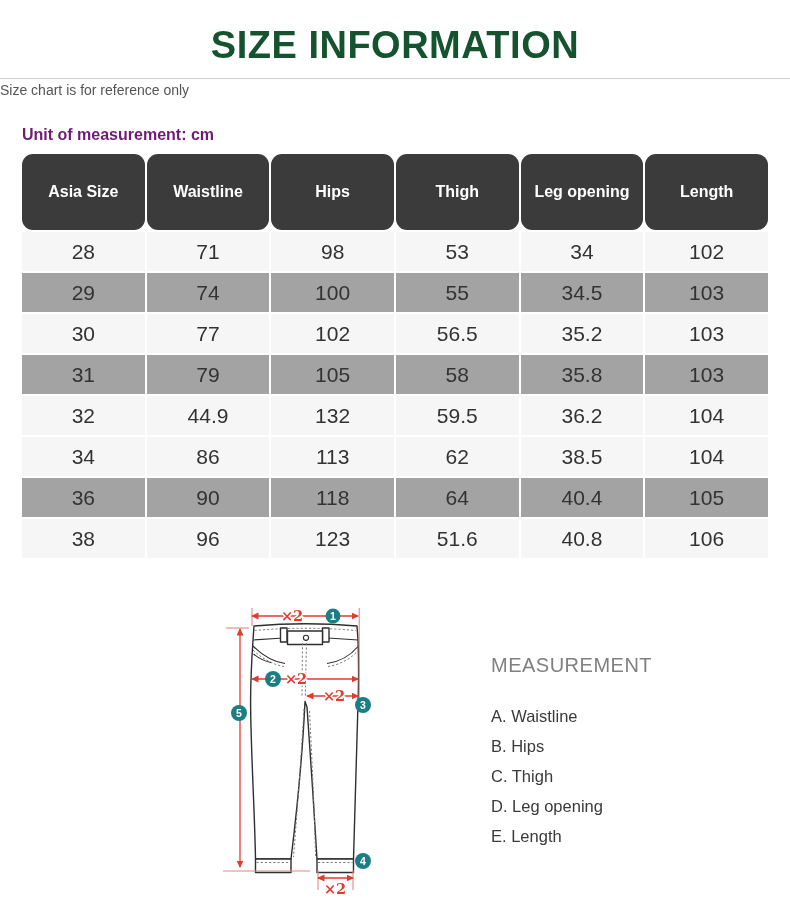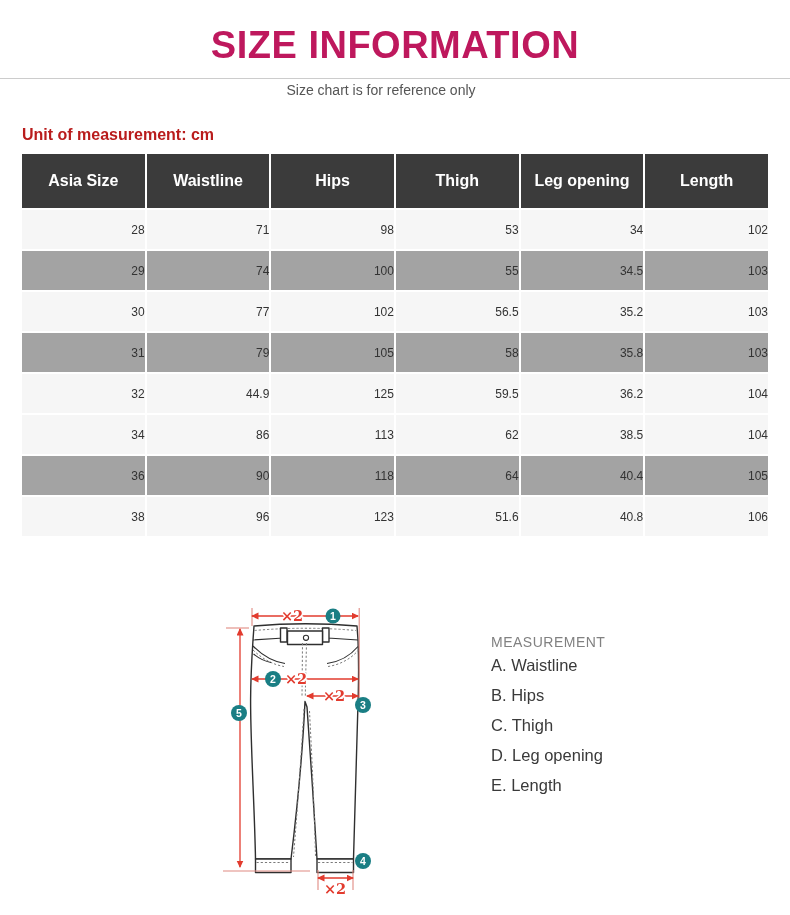--- a/index.html
+++ b/index.html
@@ -2,49 +2,49 @@
 <html><head>
 <meta charset="utf-8">
 <style>
   html,body{margin:0;padding:0;background:#fff;}
   .page{
     position:relative;width:790px;height:915px;background:#ffffff;
     font-family:"Liberation Sans","DejaVu Sans",sans-serif;overflow:hidden;
   }
   .page-title{
     position:absolute;top:24px;left:0;width:790px;text-align:center;
-    font-size:38px;font-weight:bold;color:#be185d;letter-spacing:0.5px;
+    font-size:38px;font-weight:bold;color:#14532d;letter-spacing:0.5px;
   }
   .divider{position:absolute;top:78px;left:0;width:790px;height:1px;background:#cccccc;}
   .subtitle{
-    position:absolute;top:82px;left:0;width:762px;text-align:center;
+    position:absolute;top:82px;left:0;width:762px;text-align:left;
     font-size:14px;color:#555555;
   }
   .unit-note{
     position:absolute;top:126px;left:22px;
-    font-size:16px;font-weight:bold;color:#b91c1c;
+    font-size:16px;font-weight:bold;color:#701a75;
   }
   table.size-table{
     position:absolute;top:152px;left:20px;width:750px;
     border-collapse:separate;border-spacing:2px;table-layout:fixed;
   }
   table.size-table th{
     background:#3b3b3b;color:#ffffff;font-size:16px;font-weight:bold;
-    height:54px;text-align:center;vertical-align:middle;padding:0;
+    height:54px;text-align:center;vertical-align:middle;padding:11px;border-radius:11px;
   }
   table.size-table td{
-    font-size:12px;color:#333333;height:39px;text-align:right;
+    font-size:21px;color:#333333;height:39px;text-align:center;
     vertical-align:middle;padding:0;
   }
   table.size-table tr.row-light td{background:#f6f6f6;}
   table.size-table tr.row-alt td{background:#a3a3a3;}
   .jeans-diagram{position:absolute;left:170px;top:595px;}
   .legend{position:absolute;left:491px;top:634px;}
-  .legend-title{font-size:14px;color:#818181;letter-spacing:0.5px;}
-  .legend-items{margin-top:0;}
+  .legend-title{font-size:20px;color:#818181;letter-spacing:0.5px;margin-top:20px;}
+  .legend-items{margin-top:24px;}
   .legend-item{height:30px;line-height:30px;font-size:16.5px;color:#3a3a3a;}
   
   .outline{fill:#ffffff;stroke:#2f2f2f;stroke-width:1.4;stroke-linejoin:round;}
   .seam{fill:none;stroke:#2f2f2f;stroke-width:1.1;}
   .stitch{fill:none;stroke:#7a7a7a;stroke-width:1;stroke-dasharray:2.2 2;}
   .red-arrow{stroke:#e23b2e;stroke-width:1.3;fill:none;}
   .red-guide{stroke:#e08a82;stroke-width:1.1;fill:none;}
   .x2{
     font-family:"DejaVu Serif",serif;font-size:14.5px;font-weight:bold;fill:#e23b2e;
     paint-order:stroke;stroke:#ffffff;stroke-width:3px;text-anchor:middle;
@@ -105,21 +105,21 @@
         <td>31</td>
         <td>79</td>
         <td>105</td>
         <td>58</td>
         <td>35.8</td>
         <td>103</td>
       </tr>
       <tr class="row-light">
         <td>32</td>
         <td>44.9</td>
-        <td>125</td>
+        <td>132</td>
         <td>59.5</td>
         <td>36.2</td>
         <td>104</td>
       </tr>
       <tr class="row-light">
         <td>34</td>
         <td>86</td>
         <td>113</td>
         <td>62</td>
         <td>38.5</td>

